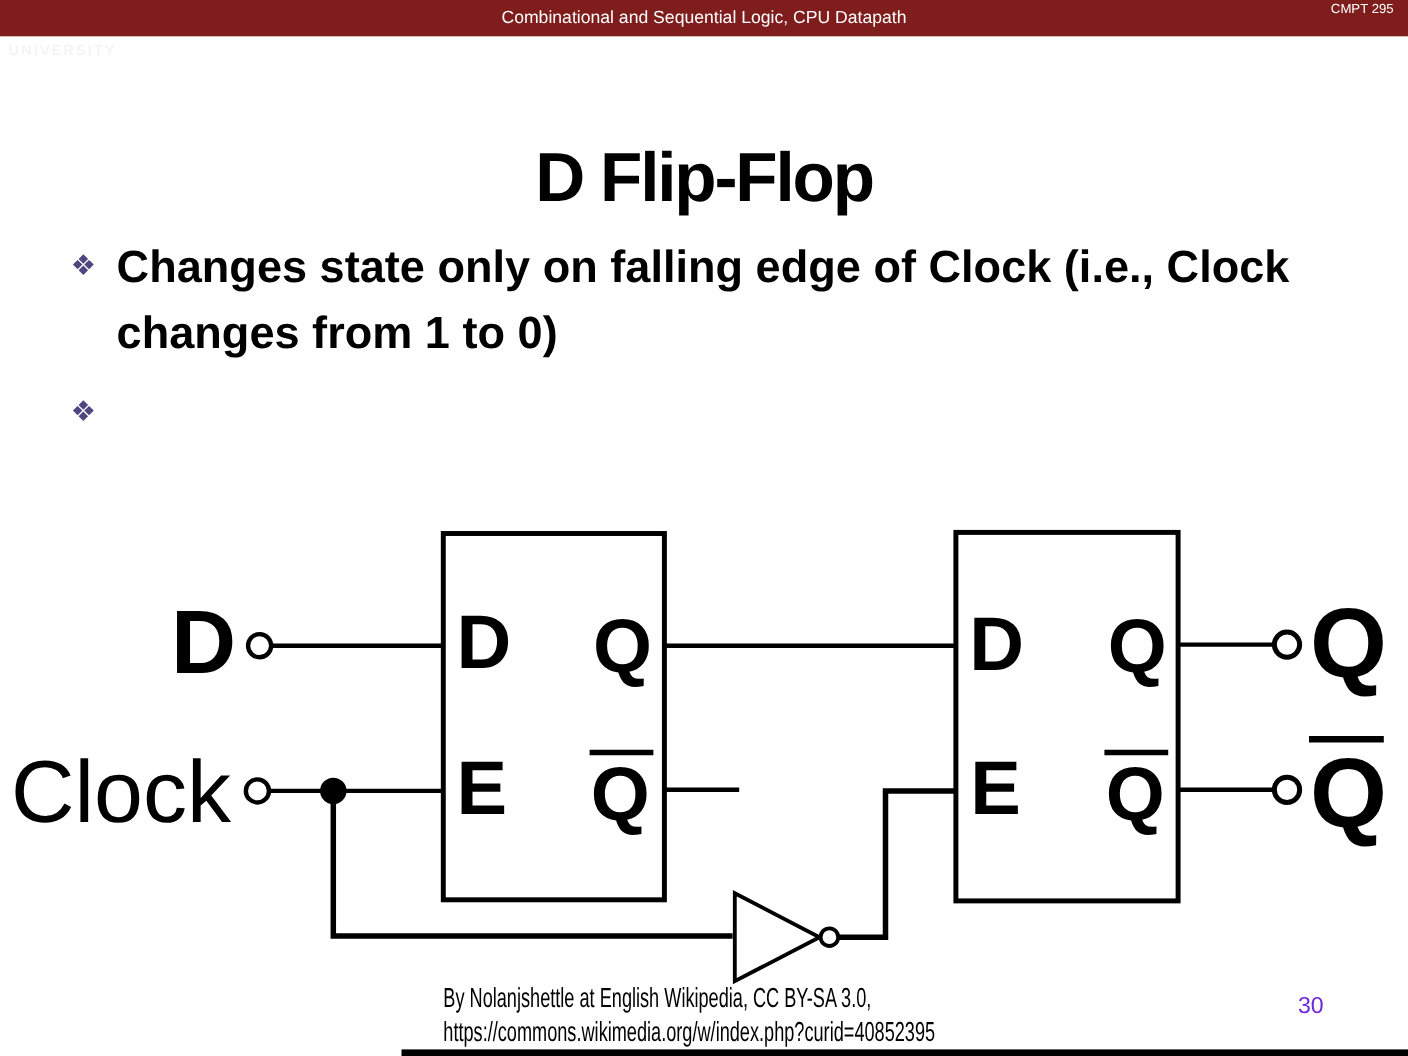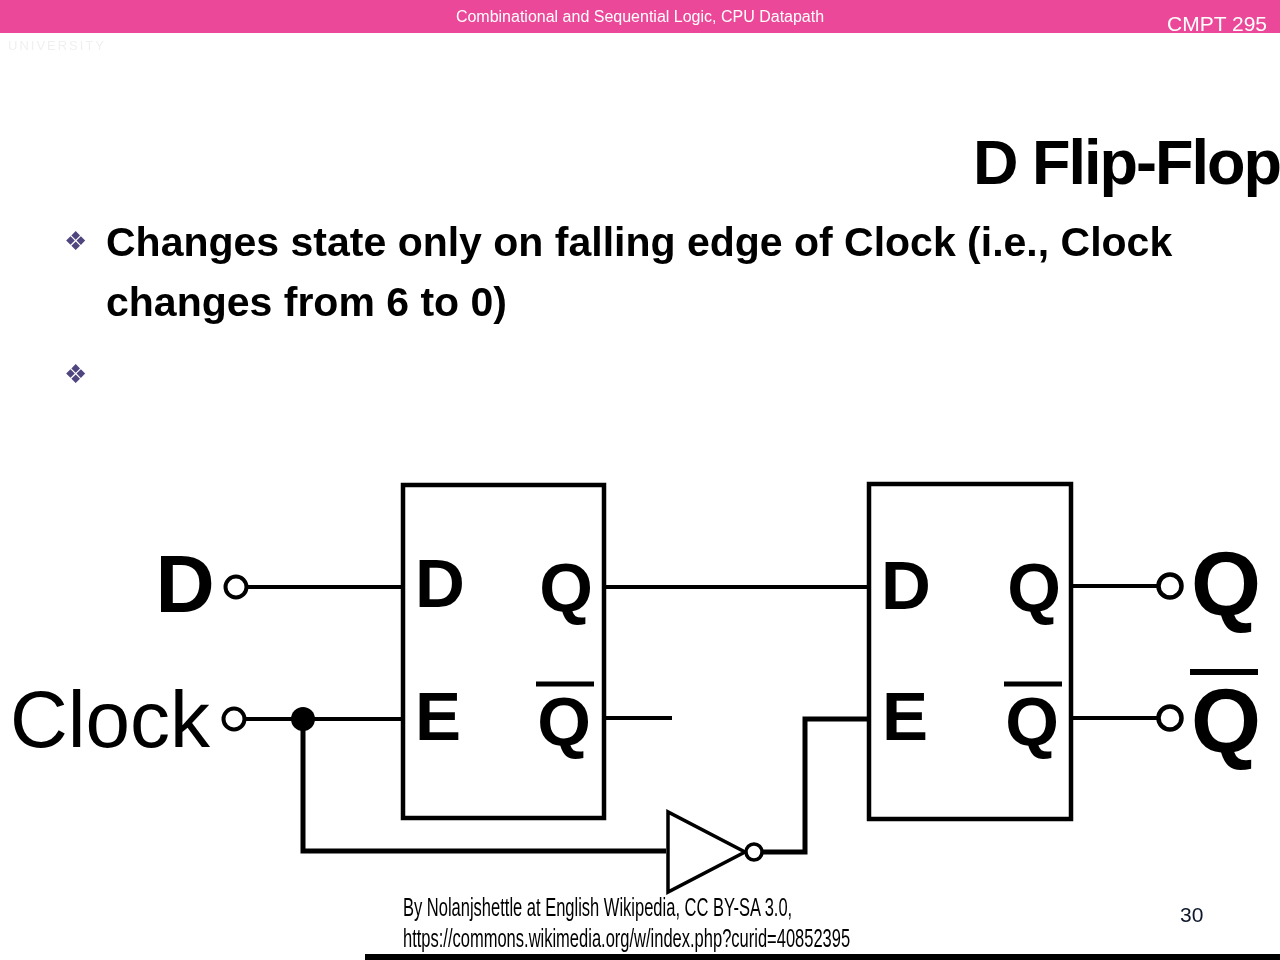--- a/index.html
+++ b/index.html
@@ -2,38 +2,38 @@
 <html><head>
 <meta charset="utf-8">
 <style>
   html,body{margin:0;padding:0;}
   body{
     width:1280px;height:960px;position:relative;overflow:hidden;
     background:#ffffff;font-family:"Liberation Sans",sans-serif;color:#000;
   }
   
   .topbar{
-    position:absolute;top:0;left:0;width:1280px;height:33px;background:#ec4899;
+    position:absolute;top:0;left:0;width:1280px;height:33px;background:#7f1d1d;
   }
   .topbar .center{
     position:absolute;left:0;right:0;top:0;height:33px;
     display:flex;align-items:center;justify-content:center;
     color:#fff;font-size:16px;letter-spacing:0;
   }
   .topbar .right{
     position:absolute;right:13px;top:0;height:16px;
-    display:flex;align-items:center;color:#fff;font-size:21px;margin-top:16px;
+    display:flex;align-items:center;color:#fff;font-size:12px;
   }
   .watermark{
     position:absolute;left:8px;top:38px;font-size:13px;color:#f0f0f0;
     letter-spacing:2px;
   }
   
   .slide-title{
-    position:absolute;top:84px;left:0;width:1280px;text-align:right;
+    position:absolute;top:84px;left:0;width:1280px;text-align:center;
     font-size:63px;font-weight:bold;letter-spacing:-2px;
   }
   
   .bullets{position:absolute;top:212px;left:64px;right:50px;}
   .bullet{display:flex;align-items:flex-start;}
   .bullet + .bullet{margin-top:13px;}
   .marker{
     flex:0 0 42px;font-size:26px;color:#4f4680;margin-top:16px;line-height:1;
   }
   .btext{font-size:41px;line-height:60px;color:#000;font-weight:bold;}
@@ -43,21 +43,21 @@
   }
   
   .circuit{position:absolute;top:0;left:0;width:1280px;height:960px;}
   
   .attribution{
     position:absolute;left:403px;top:892px;width:900px;
     font-size:25px;line-height:31px;color:#000;
     transform:scaleX(0.66);transform-origin:0 0;white-space:nowrap;
   }
   .page-number{
-    position:absolute;left:1180px;top:903px;font-size:21px;color:#0f172a;
+    position:absolute;left:1180px;top:903px;font-size:21px;color:#6d28d9;
   }
   .bottombar{
     position:absolute;bottom:0;left:365px;right:0;height:6px;background:#000;
   }
 </style>
 </head>
 <body>
 
 <div class="topbar">
   <div class="center">Combinational and Sequential Logic, CPU Datapath</div>
@@ -66,21 +66,21 @@
 
 <div class="watermark">UNIVERSITY</div>
 
 <h1 class="slide-title">D Flip-Flop</h1>
 
 <div class="bullets">
   <div class="bullet">
     <span class="marker">❖</span>
     <div class="btext">
       <div>Changes state only on falling edge of Clock (i.e., Clock</div>
-      <div>changes from 6 to 0)</div>
+      <div>changes from 1 to 0)</div>
     </div>
   </div>
   <div class="bullet">
     <span class="marker">❖</span>
   </div>
 </div>
 
 <svg class="circuit" viewBox="0 0 1280 960">
   <g stroke="#000" fill="none">
 

